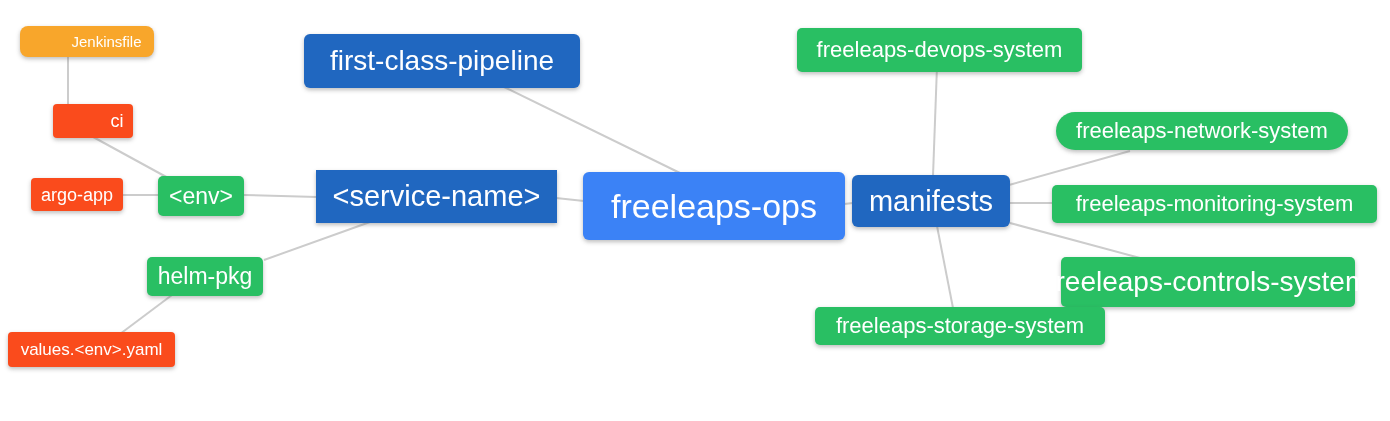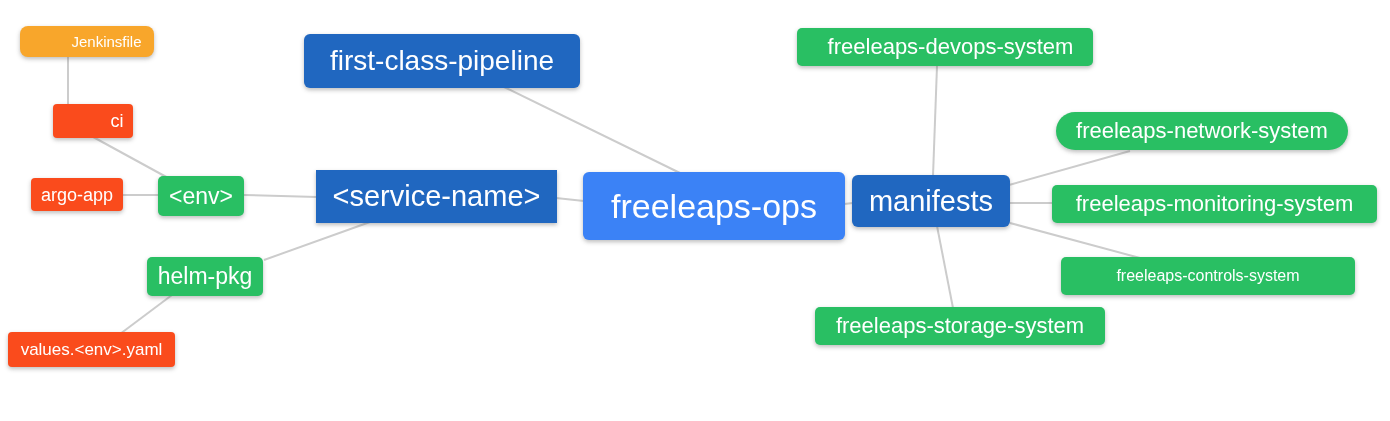--- a/index.html
+++ b/index.html
@@ -41,24 +41,24 @@
   .n-jenkinsfile { left: 20px;  top: 26px;  width: 95px;  height: 31px; font-size: 15px; border-radius: 8px; padding-left: 39px; }
   .n-ci          { left: 53px;  top: 104px; width: 32px;  height: 34px; font-size: 18px; border-radius: 4px; padding-left: 48px; }
   .n-argo        { left: 31px;  top: 178px; width: 92px;  height: 33px; font-size: 18px; border-radius: 4px; }
   .n-env         { left: 158px; top: 176px; width: 86px;  height: 40px; font-size: 23px; }
   .n-helm        { left: 147px; top: 257px; width: 116px; height: 39px; font-size: 23px; }
   .n-values      { left: 8px;   top: 332px; width: 167px; height: 35px; font-size: 17px; border-radius: 4px; }
   .n-fcp         { left: 304px; top: 34px;  width: 276px; height: 54px; font-size: 28px; border-radius: 6px; }
   .n-service     { left: 316px; top: 170px; width: 241px; height: 53px; font-size: 29px; border-radius: 0; }
   .n-ops         { left: 583px; top: 172px; width: 262px; height: 68px; font-size: 34px; border-radius: 6px; }
   .n-manifests   { left: 852px; top: 175px; width: 158px; height: 52px; font-size: 29px; border-radius: 6px; }
-  .n-devops      { left: 797px; top: 28px;  width: 285px; height: 38px; font-size: 22px; padding-left: 11px; }
+  .n-devops      { left: 797px; top: 28px;  width: 285px; height: 44px; font-size: 22px; }
   .n-network     { left: 1056px;top: 112px; width: 292px; height: 38px; font-size: 22px; border-radius: 19px; }
   .n-monitoring  { left: 1052px;top: 185px; width: 325px; height: 38px; font-size: 22px; }
-  .n-controls    { left: 1061px;top: 257px; width: 294px; height: 38px; font-size: 16px; }
+  .n-controls    { left: 1061px;top: 257px; width: 294px; height: 50px; font-size: 28px; }
   .n-storage     { left: 815px; top: 307px; width: 290px; height: 38px; font-size: 22px; }
 </style>
 </head>
 <body>
 
 <div class="canvas">
 
   <svg class="edges" viewBox="0 0 1390 421" xmlns="http://www.w3.org/2000/svg">
     <line x1="68" y1="57" x2="68" y2="105"></line>
     <line x1="84" y1="132" x2="170" y2="179"></line>

